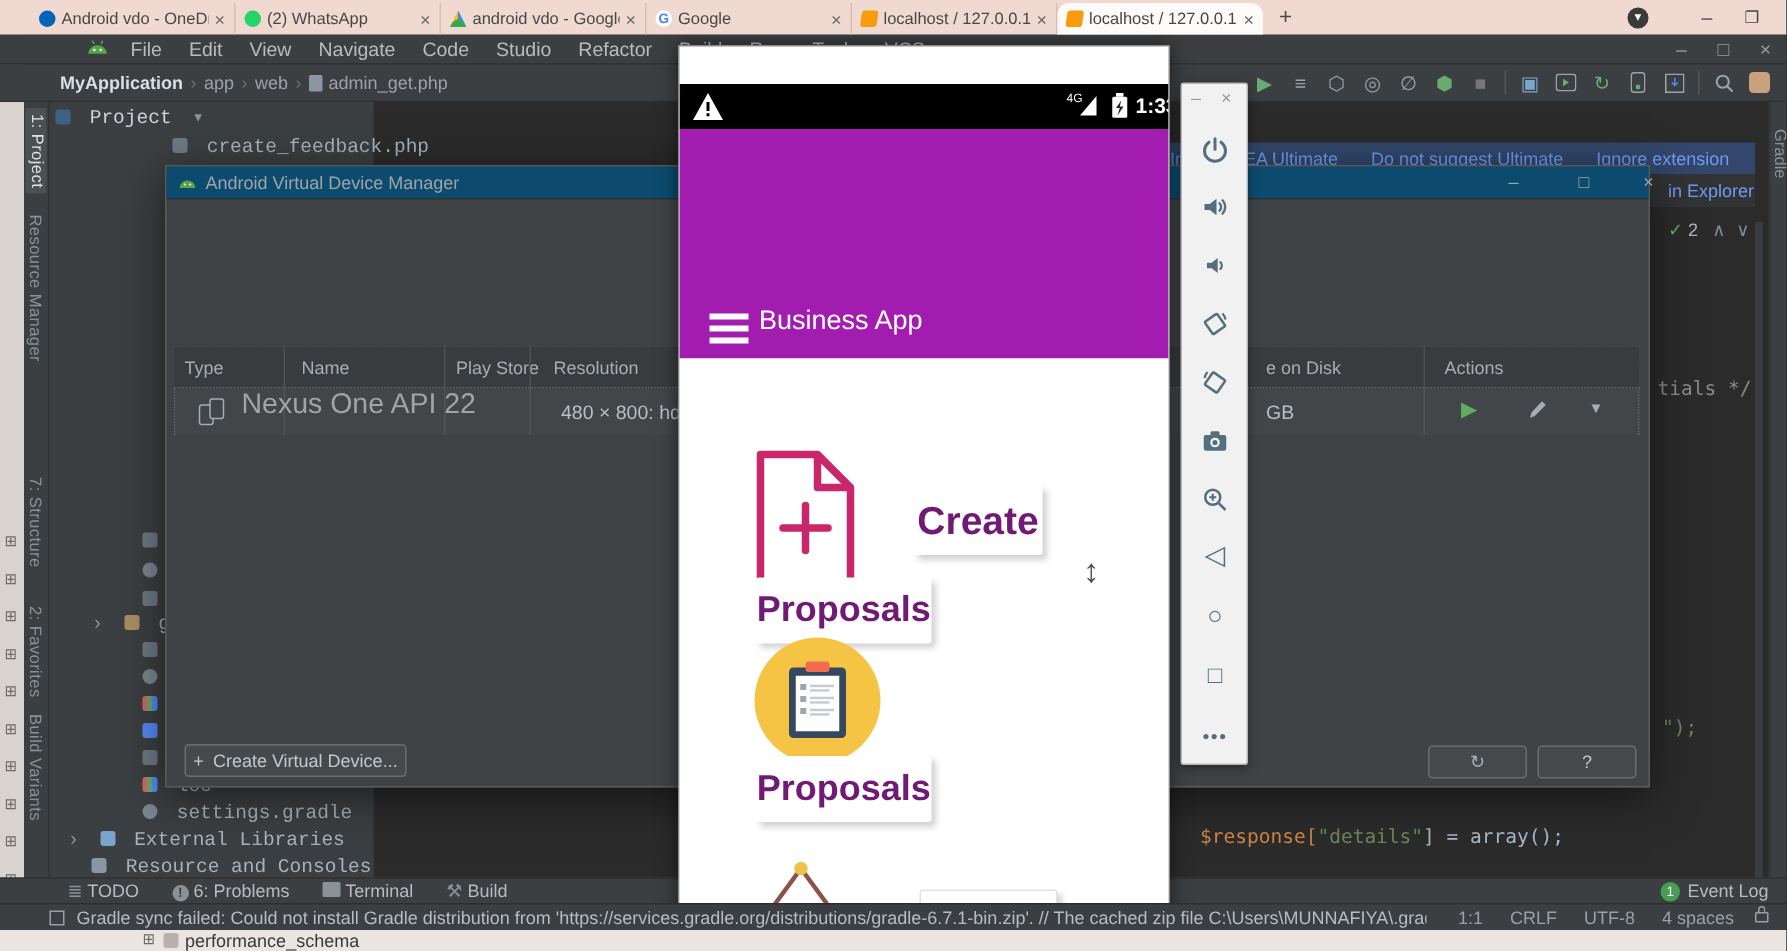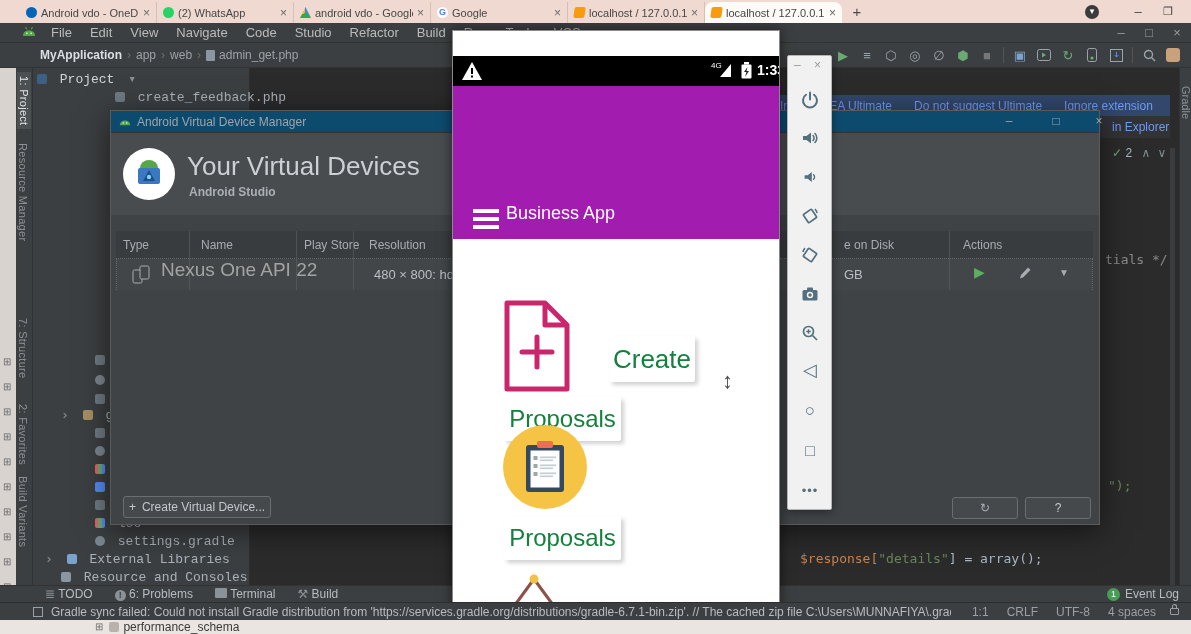--- a/index.html
+++ b/index.html
@@ -14,21 +14,21 @@
     background:#f0d9d1; z-index:40; display:flex; align-items:center; }
   .btab { position:relative; height:21px; margin-top:2px; width:137px; display:flex; align-items:center;
     padding:0 6px; font-size:11px; color:#474747; border-right:1px solid #d8bfb6; }
   .btab.active { background:#fdfaf8; border-radius:8px 8px 0 0; border-right:none; }
   .btab .t { flex:1; overflow:hidden; white-space:nowrap; margin:0 4px; }
   .btab .x { color:#6b6b6b; font-size:12px; cursor:default; }
   .fav { width:11px; height:11px; border-radius:50%; flex:none; }
 
   
   .menubar { position:absolute; left:0; top:23px; width:1191px; height:20px; background:#3c3f41;
-    border-bottom:1px solid #323232; display:flex; align-items:center; color:#bbbbbb; font-size:13px; z-index:2; }
+    border-bottom:1px solid #323232; display:flex; align-items:center; color:#bbbbbb; font-size:13px; z-index:2;padding-left:36px; }
   .menubar .mi { padding:0 9px; }
   .navbar { position:absolute; left:0; top:43px; width:1191px; height:25px; background:#3c3f41;
     border-bottom:1px solid #323232; display:flex; align-items:center; font-size:12px; color:#9da2a8; z-index:2; }
   .crumb-sep { color:#6e7073; margin:0 5px; }
   .winctl { color:#9b9b9b; font-size:13px; width:28px; text-align:center; }
   .tbi { width:24px; height:20px; display:inline-flex; align-items:center; justify-content:center;
     color:#9aa5ab; font-size:13px; }
   .tbsep { width:1px; height:16px; background:#545454; margin:0 4px; display:inline-block; }
 
   .left-light { position:absolute; left:0; top:60px; width:16px; height:560px; background:#d8d3cf; z-index:1; }
@@ -70,21 +70,21 @@
   
   .emu { position:absolute; left:452px; top:30px; width:328px; height:604px; background:#fff;
     border:1px solid #8a8a8a; box-shadow:0 0 12px rgba(0,0,0,.55); z-index:20; overflow:hidden; }
   .emu-title { position:absolute; left:0; top:0; width:100%; height:25px; background:#fff;
     color:#1c1c1c; font-size:12px; display:flex; align-items:center; padding-left:8px; }
   .emu-status { position:absolute; left:0; top:25px; width:100%; height:30px; background:#000; }
   .emu-appbar { position:absolute; left:0; top:55px; width:100%; height:153px; background:#a21caf; }
   .emu-content { position:absolute; left:0; top:208px; width:100%; height:396px; background:#fff; }
   .hbar { width:26px; height:4px; background:#fff; margin-bottom:4px; }
   .card { position:absolute; background:#fff; box-shadow:3px 3px 4px rgba(0,0,0,.18); border-radius:2px;
-    display:flex; align-items:center; justify-content:center; color:#15803d; font-weight:normal;margin-top:12px; }
+    display:flex; align-items:center; justify-content:center; color:#701a75; font-weight:bold; }
 
   .etb { position:absolute; left:787px; top:55px; width:45px; height:455px; background:#f1f1f1;
     border:1px solid #b5b5b5; border-radius:2px; box-shadow:0 2px 8px rgba(0,0,0,.4); z-index:21; }
   .etb-btn { position:absolute; left:8px; width:28px; height:28px; display:flex; align-items:center;
     justify-content:center; color:#54707e; }
 
   .cursor { position:absolute; left:722px; top:368px; z-index:45; font-size:22px; color:#4e4e4e;
     text-shadow:0 0 2px #fff, 0 0 2px #fff; }
   .link { color:#6e9bf2; }
 </style>
@@ -370,32 +370,20 @@
             <path d="M1 11a7 6.5 0 0 1 14 0z" fill="#57a64a"></path>
             <circle cx="5.6" cy="8" r="0.9" fill="#fff"></circle>
             <circle cx="10.4" cy="8" r="0.9" fill="#fff"></circle>
           </svg>
       </span>
       <span>Android Virtual Device Manager</span>
       <span class="abs" style="left:886px; top:3px; width:24px; text-align:center">–</span>
       <span class="abs" style="left:933px; top:3px; width:24px; text-align:center">□</span>
       <span class="abs" style="left:976px; top:3px; width:24px; text-align:center">×</span>
     </div>
-    <div class="avd-head">
-      <span class="abs" style="left:12px; top:15px; width:52px; height:52px; border-radius:50%; background:#fff; display:flex; align-items:center; justify-content:center">
-        <svg width="30" height="30" viewBox="0 0 30 30">
-            <rect x="4" y="9" width="22" height="16" rx="2" fill="#3b78c2"></rect>
-            <path d="M6 9a9 8 0 0 1 18 0z" fill="#57a64a"></path>
-            <path d="M15 11l6 11H9z" fill="#1f4e86"></path>
-            <circle cx="15" cy="18" r="2.2" fill="#7fd0f2"></circle>
-          </svg>
-      </span>
-      <span class="abs" style="left:76px; top:18px; font-size:26px; color:#ccd0d4">Your Virtual Devices</span>
-      <span class="abs" style="left:78px; top:52px; font-size:12px; font-weight:bold; color:#aab0b5">Android Studio</span>
-    </div>
 
     <div class="abs" style="left:5px; top:120px; width:977px; height:59px; border:1px dotted #66696c"></div>
     <div class="abs" style="left:5px; top:120px; width:977px; height:28px; background:#393c3e; border-bottom:1px dotted #66696c"></div>
     <div class="abs" style="left:6px; top:148px; width:975px; height:31px; background:#424648"></div>
     <span class="dcell" style="left:12px; top:127px">Type</span>
     <span class="dcell" style="left:90px; top:127px">Name</span>
     <span class="dcell" style="left:193px; top:127px">Play Store</span>
     <span class="dcell" style="left:258px; top:127px">Resolution</span>
     <span class="dcell" style="left:733px; top:127px">e on Disk</span>
     <span class="dcell" style="left:852px; top:127px">Actions</span>

